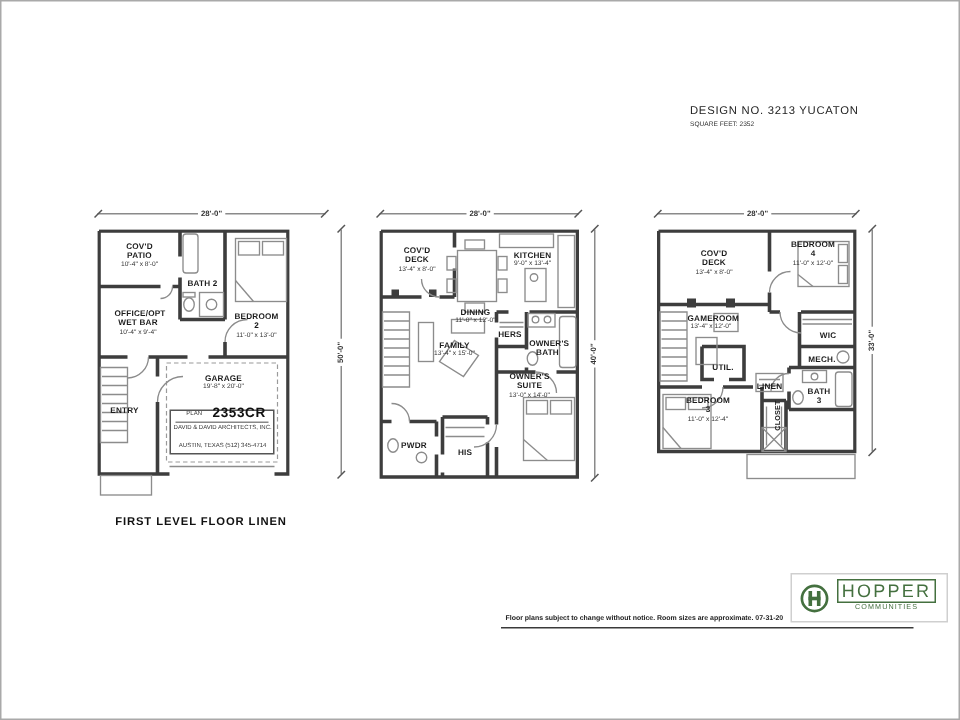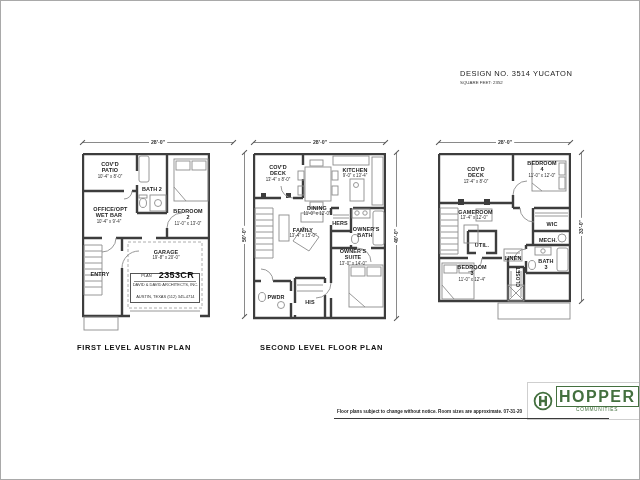--- a/index.html
+++ b/index.html
@@ -49,35 +49,35 @@
   .pb-line{font-size:8px;transform:scale(.5);transform-origin:center top;white-space:nowrap;color:#333;line-height:1.5;}
 
   
   .disclaimer{position:absolute;left:336px;top:408px;font-size:8px;font-weight:bold;color:#222;
               transform:scale(.58);transform-origin:left top;white-space:nowrap;}
   .footline{position:absolute;left:333px;top:417px;width:275px;border-top:1.6px solid #3a3a3a;}
 
   .logo{position:absolute;left:526px;top:381px;display:flex;align-items:center;gap:3px;
         border:1px solid #cfcfcf;padding:3px 5px;background:#fff;}
   .logo-right{display:flex;flex-direction:column;align-items:center;}
-  .logo-word{font-size:16px;font-weight:bold;letter-spacing:1.5px;border:1.6px solid #44703f;
+  .logo-word{font-size:12px;font-weight:normal;letter-spacing:1.5px;border:1.6px solid #44703f;
              color:#44703f;padding:0 2px;line-height:1.2;}
   .logo-sub{font-size:8px;letter-spacing:1.2px;color:#44703f;transform:scale(.6);transform-origin:center top;white-space:nowrap;}
 </style>
 </head>
 <body>
 
 <div class="sheet">
 
   <div class="titleblk">
-    <div class="design">DESIGN NO. 3514 YUCATON</div>
+    <div class="design">DESIGN NO. 3213 YUCATON</div>
     <div class="sqft">SQUARE FEET: 2352</div>
   </div>
 
-  <div class="plan" style="left:81px;top:152px;width:152px;height:180px;">
+  <div class="plan" style="left:64px;top:152px;width:152px;height:180px;">
     <div class="dimh" style="left:0;right:0;top:-11px;">
       <i class="tick l"></i>
         <i class="tick r"></i>
       <b class="dlabel">28'-0"</b>
     </div>
     <div class="dimv" style="right:-11px;top:0;height:163px;">
       <i class="tick t"></i>
         <i class="tick b"></i>
       <b class="dlabel">50'-0"</b>
     </div>
@@ -127,21 +127,21 @@
     </div>
     <div class="planblock">
       <div class="pb1">
         <span class="pb-word">PLAN</span>
         <b class="pb-num">2353CR</b>
       </div>
       <div class="pb-line">DAVID &amp; DAVID ARCHITECTS, INC.</div>
       <div class="pb-line">AUSTIN, TEXAS   (512) 345-4714</div>
     </div>
   </div>
-  <div class="plan-caption" style="left:58px;top:342px;width:150px;">FIRST LEVEL AUSTIN PLAN</div>
+  <div class="plan-caption" style="left:58px;top:342px;width:150px;">FIRST LEVEL FLOOR LINEN</div>
 
   <div class="plan" style="left:252px;top:152px;width:133px;height:180px;">
     <div class="dimh" style="left:0;right:0;top:-11px;">
       <i class="tick l"></i>
         <i class="tick r"></i>
       <b class="dlabel">28'-0"</b>
     </div>
     <div class="dimv" style="right:-11px;top:0;height:165px;">
       <i class="tick t"></i>
         <i class="tick b"></i>
@@ -219,21 +219,20 @@
       <span>OWNER'S
 SUITE</span><span class="sz">13'-0" x 14'-0"</span>
     </div>
     <div class="rm" style="left:23px;top:141px;">
       <span>PWDR</span>
     </div>
     <div class="rm" style="left:57px;top:146px;">
       <span>HIS</span>
     </div>
   </div>
-  <div class="plan-caption" style="left:238px;top:342px;width:165px;">SECOND LEVEL FLOOR PLAN</div>
 
   <div class="plan" style="left:437px;top:152px;width:133px;height:180px;">
     <div class="dimh" style="left:0;right:0;top:-11px;">
       <i class="tick l"></i>
         <i class="tick r"></i>
       <b class="dlabel">28'-0"</b>
     </div>
     <div class="dimv" style="right:-11px;top:0;height:148px;">
       <i class="tick t"></i>
         <i class="tick b"></i>

